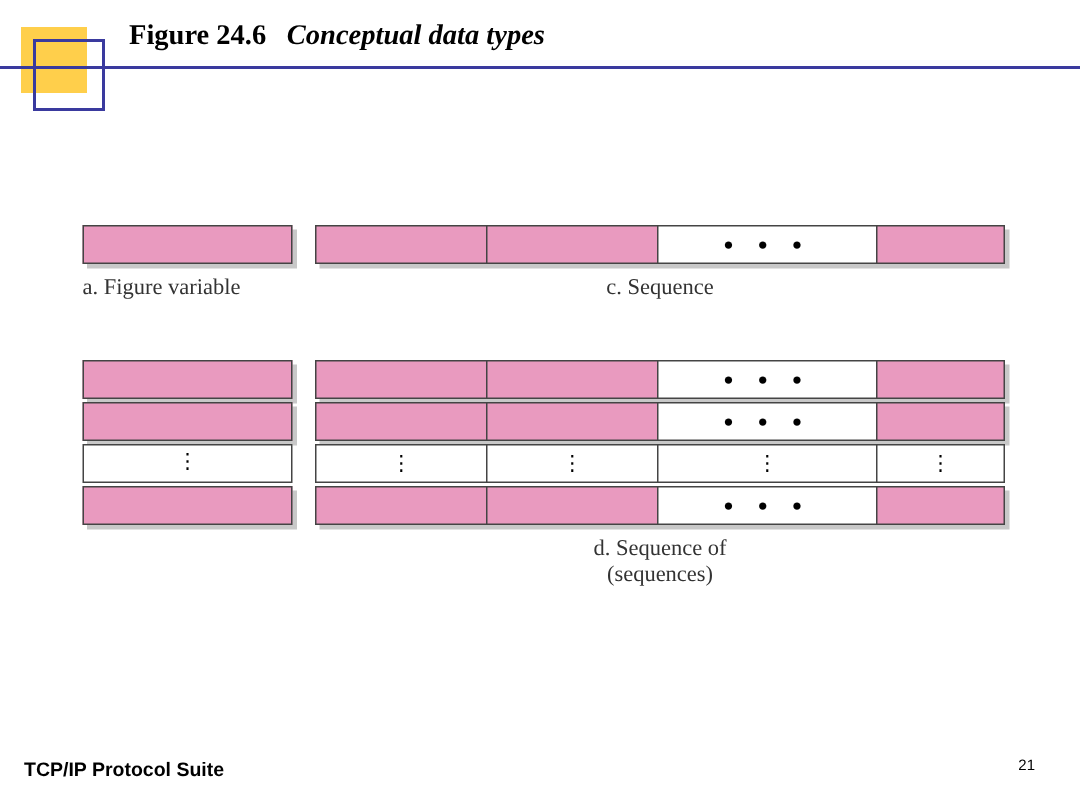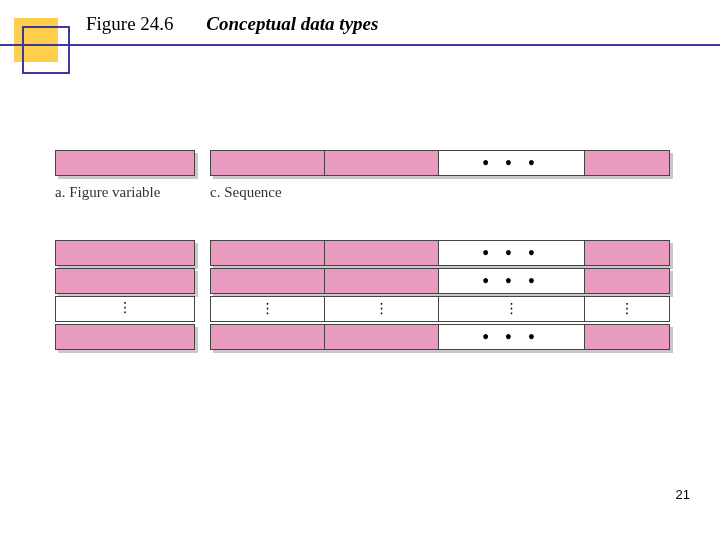--- a/index.html
+++ b/index.html
@@ -2,35 +2,35 @@
 <html><head>
 <meta charset="utf-8">
 <style>
   html,body{margin:0;padding:0;width:720px;height:540px;background:#fff;font-family:"Times New Roman",serif;color:#000;overflow:hidden}
   .slide{position:relative;width:720px;height:540px}
   
   .deco-outer{position:absolute;left:14px;top:18px;width:44px;height:44px;background:#ffcf4b}
   .deco-inner{position:absolute;left:22px;top:26px;width:44px;height:44px;border:2px solid #3a3a9e;background:transparent}
   .deco-bar{position:absolute;left:0;top:44px;width:720px;height:2px;background:#3a3a9e}
   .title{position:absolute;left:86px;top:13px;font-size:19px}
-  .title .fig{font-weight:400}
-  .title .sub{font-style:italic;font-weight:700;margin-left:28px}
+  .title .fig{font-weight:700}
+  .title .sub{font-style:italic;font-weight:700;margin-left:9px}
   .footer-left{position:absolute;left:16px;bottom:20px;font-family:Tahoma,Arial,sans-serif;font-size:13px;font-weight:700}
-  .footer-right{position:absolute;right:30px;bottom:38px;font-family:Tahoma,Arial,sans-serif;font-size:13px}
+  .footer-right{position:absolute;right:30px;bottom:24px;font-family:Tahoma,Arial,sans-serif;font-size:10px}
   
   .diagram{position:absolute;left:55px;top:150px;width:620px}
   .col{position:absolute;top:0}
   .col-a{left:0;width:140px}
   .col-b{left:155px;width:460px}
   .row{position:relative;height:28px;margin:0}
   .shadow{position:absolute;left:3px;top:3px;height:26px;background:#c8c8c8}
   .box{position:absolute;left:0;top:0;height:26px;border:1px solid #444;background:#e99abf;box-sizing:border-box}
   .box.white{background:#fff}
   .cap{font-family:"Times New Roman",serif;font-size:15px;color:#333;margin-top:6px}
-  .cap.center{}
+  .cap.center{text-align:center}
   
   .seg{position:absolute;top:0;height:26px;border:1px solid #444;box-sizing:border-box}
   .seg.pink{background:#e99abf}
   .seg.white{background:#fff}
   .dots{position:absolute;top:0;height:26px;display:flex;align-items:center;justify-content:center;font-size:18px;letter-spacing:6px;font-weight:700}
 </style>
 </head>
 <body>
 <div class="slide">
 
@@ -116,19 +116,22 @@
     </div>
 
     <div class="row">
       <div class="shadow" style="width:460px"></div>
       <div class="seg pink" style="left:0;width:115px"></div>
       <div class="seg pink" style="left:114px;width:115px"></div>
       <div class="seg white" style="left:228px;width:147px"></div>
       <div class="dots" style="left:228px;width:147px">•  •  •</div>
       <div class="seg pink" style="left:374px;width:86px"></div>
     </div>
+    <div class="cap center" style="width:460px;white-space:pre-line">d. Sequence of
+(sequences)</div>
   </div>
 
 </div>
 
+<div class="footer-left">TCP/IP Protocol Suite</div>
 <div class="footer-right">21</div>
 
 </div>
 
 </body></html>

